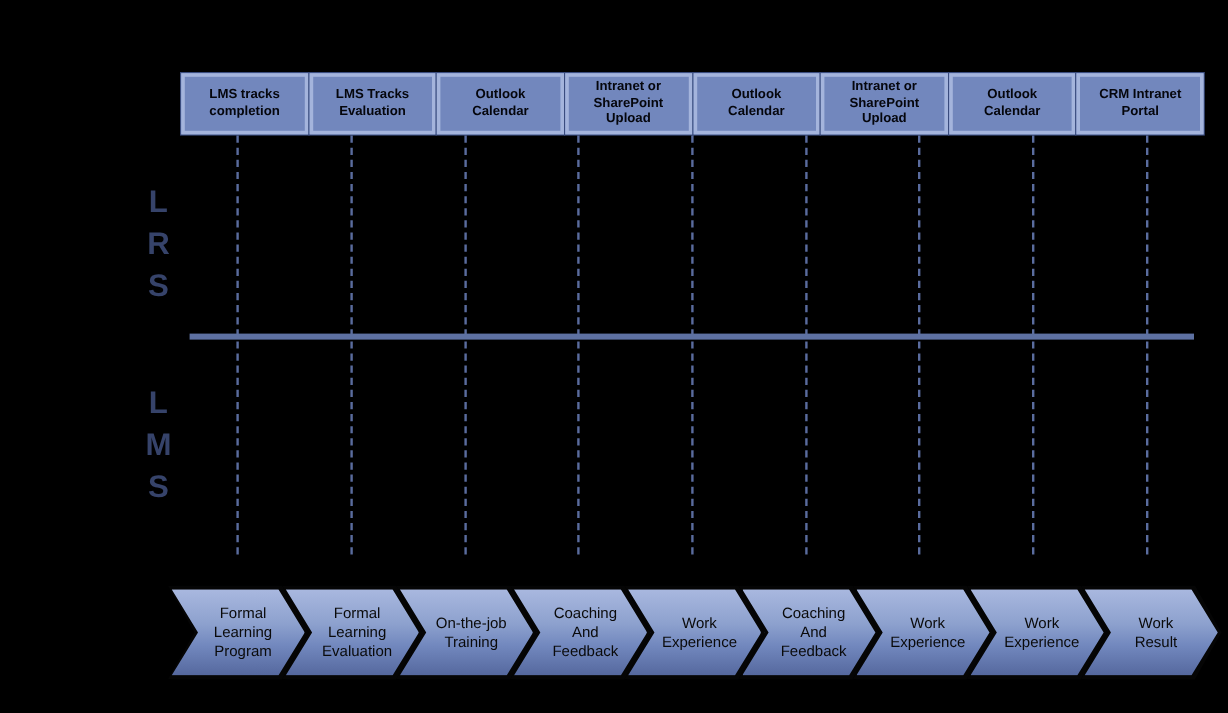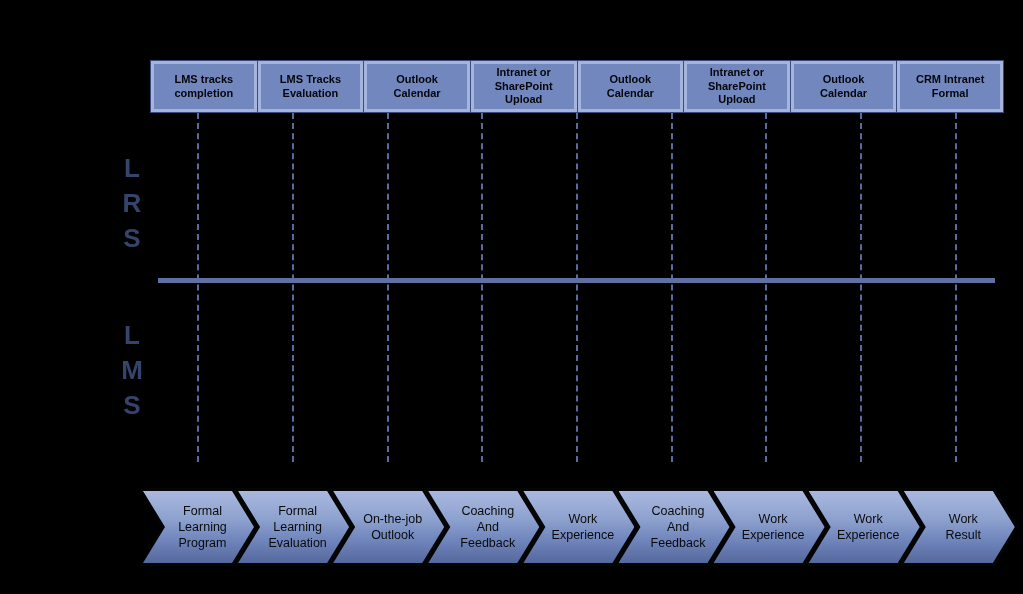--- a/index.html
+++ b/index.html
@@ -79,21 +79,21 @@
 SharePoint
 Upload</div>
       <div class="sys-box">Outlook
 Calendar</div>
       <div class="sys-box">Intranet or
 SharePoint
 Upload</div>
       <div class="sys-box">Outlook
 Calendar</div>
       <div class="sys-box">CRM Intranet
-Formal</div>
+Portal</div>
     </div>
 
   <div id="vlines">
       <div class="vline" style="left: 197.333px;"></div>
       <div class="vline" style="left: 292px;"></div>
       <div class="vline" style="left: 386.667px;"></div>
       <div class="vline" style="left: 481.333px;"></div>
       <div class="vline" style="left: 576px;"></div>
       <div class="vline" style="left: 670.667px;"></div>
       <div class="vline" style="left: 765.333px;"></div>
@@ -126,21 +126,21 @@
       <div class="chev" style="left: 95.1px;">
         <div class="chev-fill">
           <div class="chev-label">Formal
 Learning
 Evaluation</div>
         </div>
       </div>
       <div class="chev" style="left: 190.2px;">
         <div class="chev-fill">
           <div class="chev-label">On-the-job
-Outlook</div>
+Training</div>
         </div>
       </div>
       <div class="chev" style="left: 285.3px;">
         <div class="chev-fill">
           <div class="chev-label">Coaching
 And
 Feedback</div>
         </div>
       </div>
       <div class="chev" style="left: 380.4px;">

